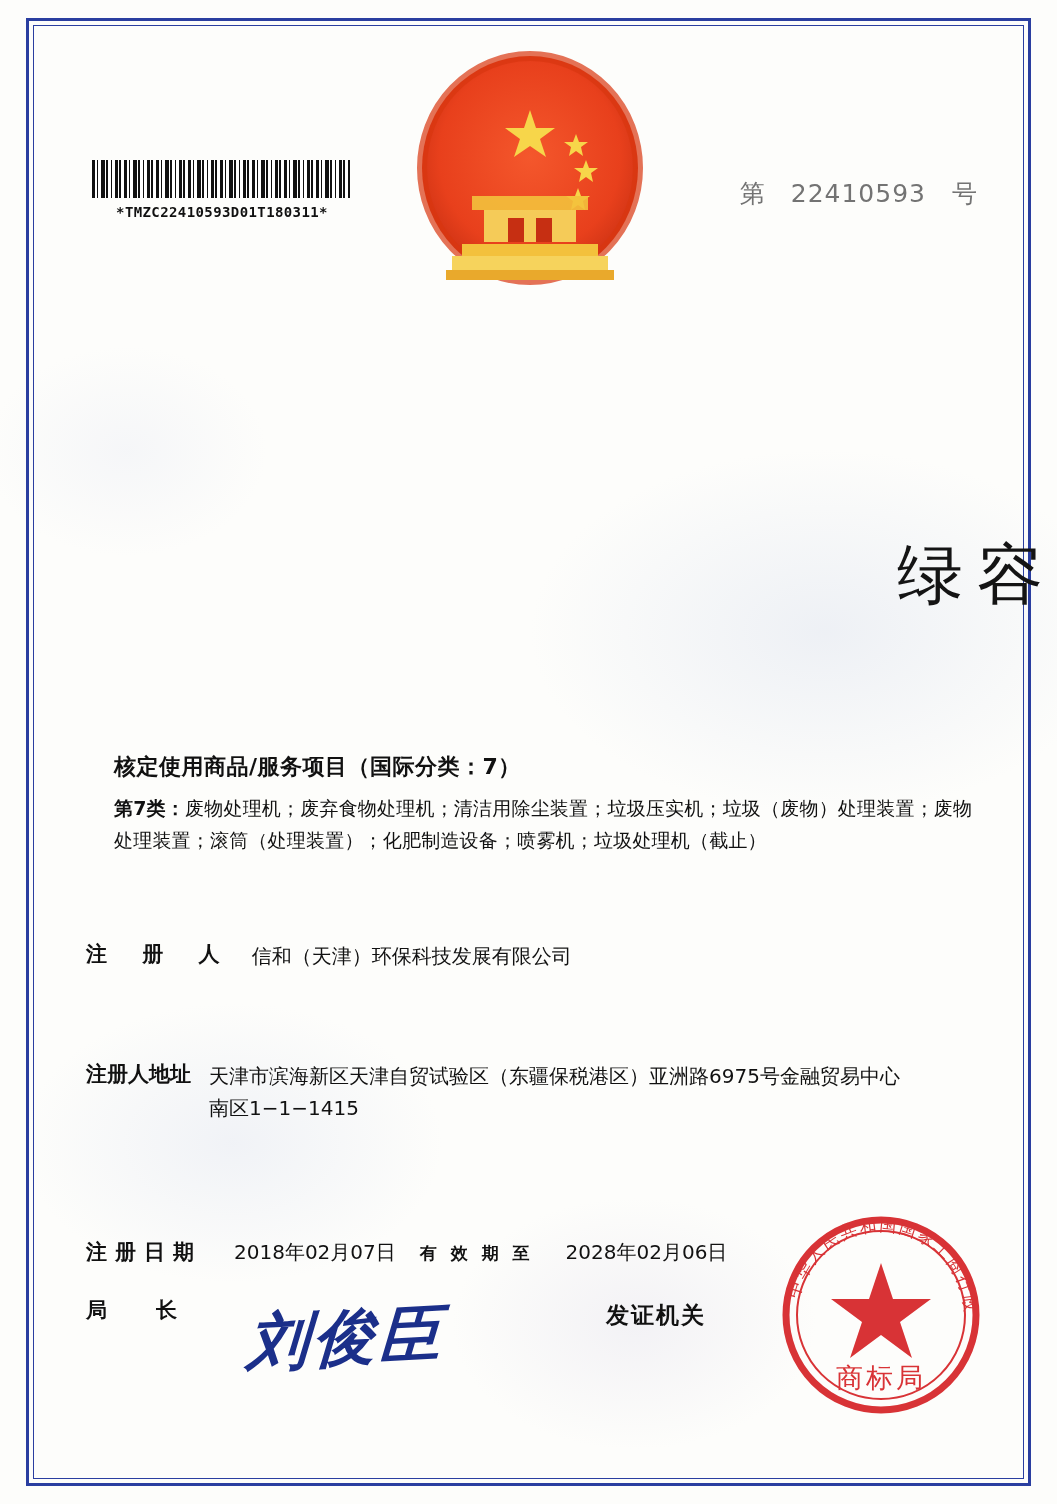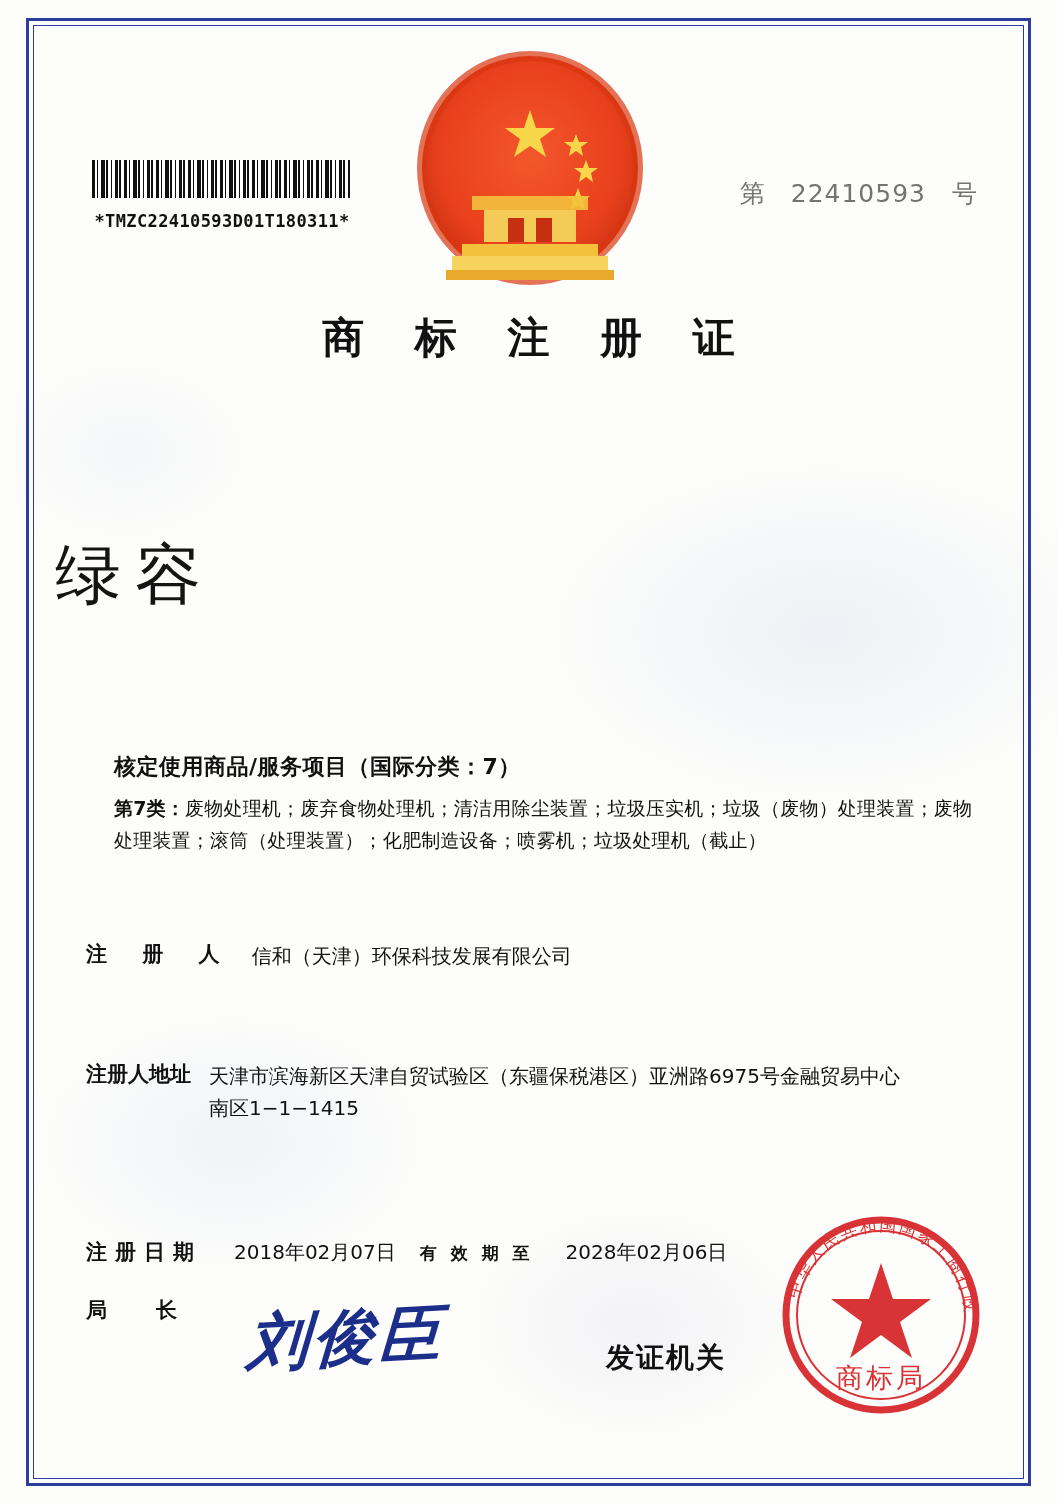--- a/index.html
+++ b/index.html
@@ -60,24 +60,24 @@
       #111 0px, #111 3px, #fff 3px, #fff 5px,
       #111 5px, #111 6px, #fff 6px, #fff 9px,
       #111 9px, #111 13px, #fff 13px, #fff 14px,
       #111 14px, #111 16px, #fff 16px, #fff 19px,
       #111 19px, #111 20px, #fff 20px, #fff 23px,
       #111 23px, #111 26px, #fff 26px, #fff 27px,
       #111 27px, #111 29px, #fff 29px, #fff 32px);
   }
   .barcode-text {
     font-family: "DejaVu Sans Mono", "Liberation Mono", monospace;
-    font-size: 17px;
+    font-size: 14px;
     letter-spacing: 0.4px;
     color: #111;
-    margin-top: 13px;
+    margin-top: 6px;
     font-weight: bold;
   }
 
   
   .emblem {
     position: absolute;
     left: 400px;
     top: 48px;
     width: 260px;
     height: 255px;
@@ -115,21 +115,21 @@
     text-indent: 18px;
     color: #111;
   }
 
   
   .mark {
     position: absolute;
     left: 0;
     right: 0;
     top: 530px;
-    text-align: left;
+    text-align: right;
     font-family: "DejaVu Serif", "Liberation Serif", serif;
     font-size: 66px;
     letter-spacing: 14px;
     text-indent: 14px;
     color: #141414;
     padding-left: 41px;
   }
 
   
   .section {
@@ -226,22 +226,22 @@
     font-style: italic;
     font-weight: bold;
     color: #1b2f8a;
     letter-spacing: 4px;
     transform: rotate(-3deg) skewX(-6deg);
     white-space: nowrap;
   }
   .issuer {
     position: absolute;
     left: 606px;
-    top: 1339px;
-    font-size: 28px;
+    top: 1300px;
+    font-size: 23px;
     font-weight: bold;
     letter-spacing: 2px;
     color: #111;
   }
 
   
   .seal {
     position: absolute;
     right: 66px;
     top: 1205px;
@@ -290,21 +290,20 @@
       <rect x="62" y="196" width="136" height="12" fill="#f3c13c"></rect>
       <rect x="52" y="208" width="156" height="14" fill="#f6d35c"></rect>
       <rect x="46" y="222" width="168" height="10" fill="#e9a92c"></rect>
     </svg>
   </div>
 
   <div class="serial">
     <span>第</span><span class="num">22410593</span><span>号</span>
   </div>
 
-  <div class="doc-title">商 标 注 册 证</div>
 
   <div class="mark">绿容</div>
 
   <div class="section goods-head">核定使用商品/服务项目（国际分类：7）</div>
   <div class="section goods-body">
     <span class="cls">第7类：</span><span>废物处理机；废弃食物处理机；清洁用除尘装置；垃圾压实机；垃圾（废物）处理装置；废物处理装置；滚筒（处理装置）；化肥制造设备；喷雾机；垃圾处理机（截止）</span>
   </div>
 
   <div class="row registrant">
     <div class="label">注 册 人</div>

